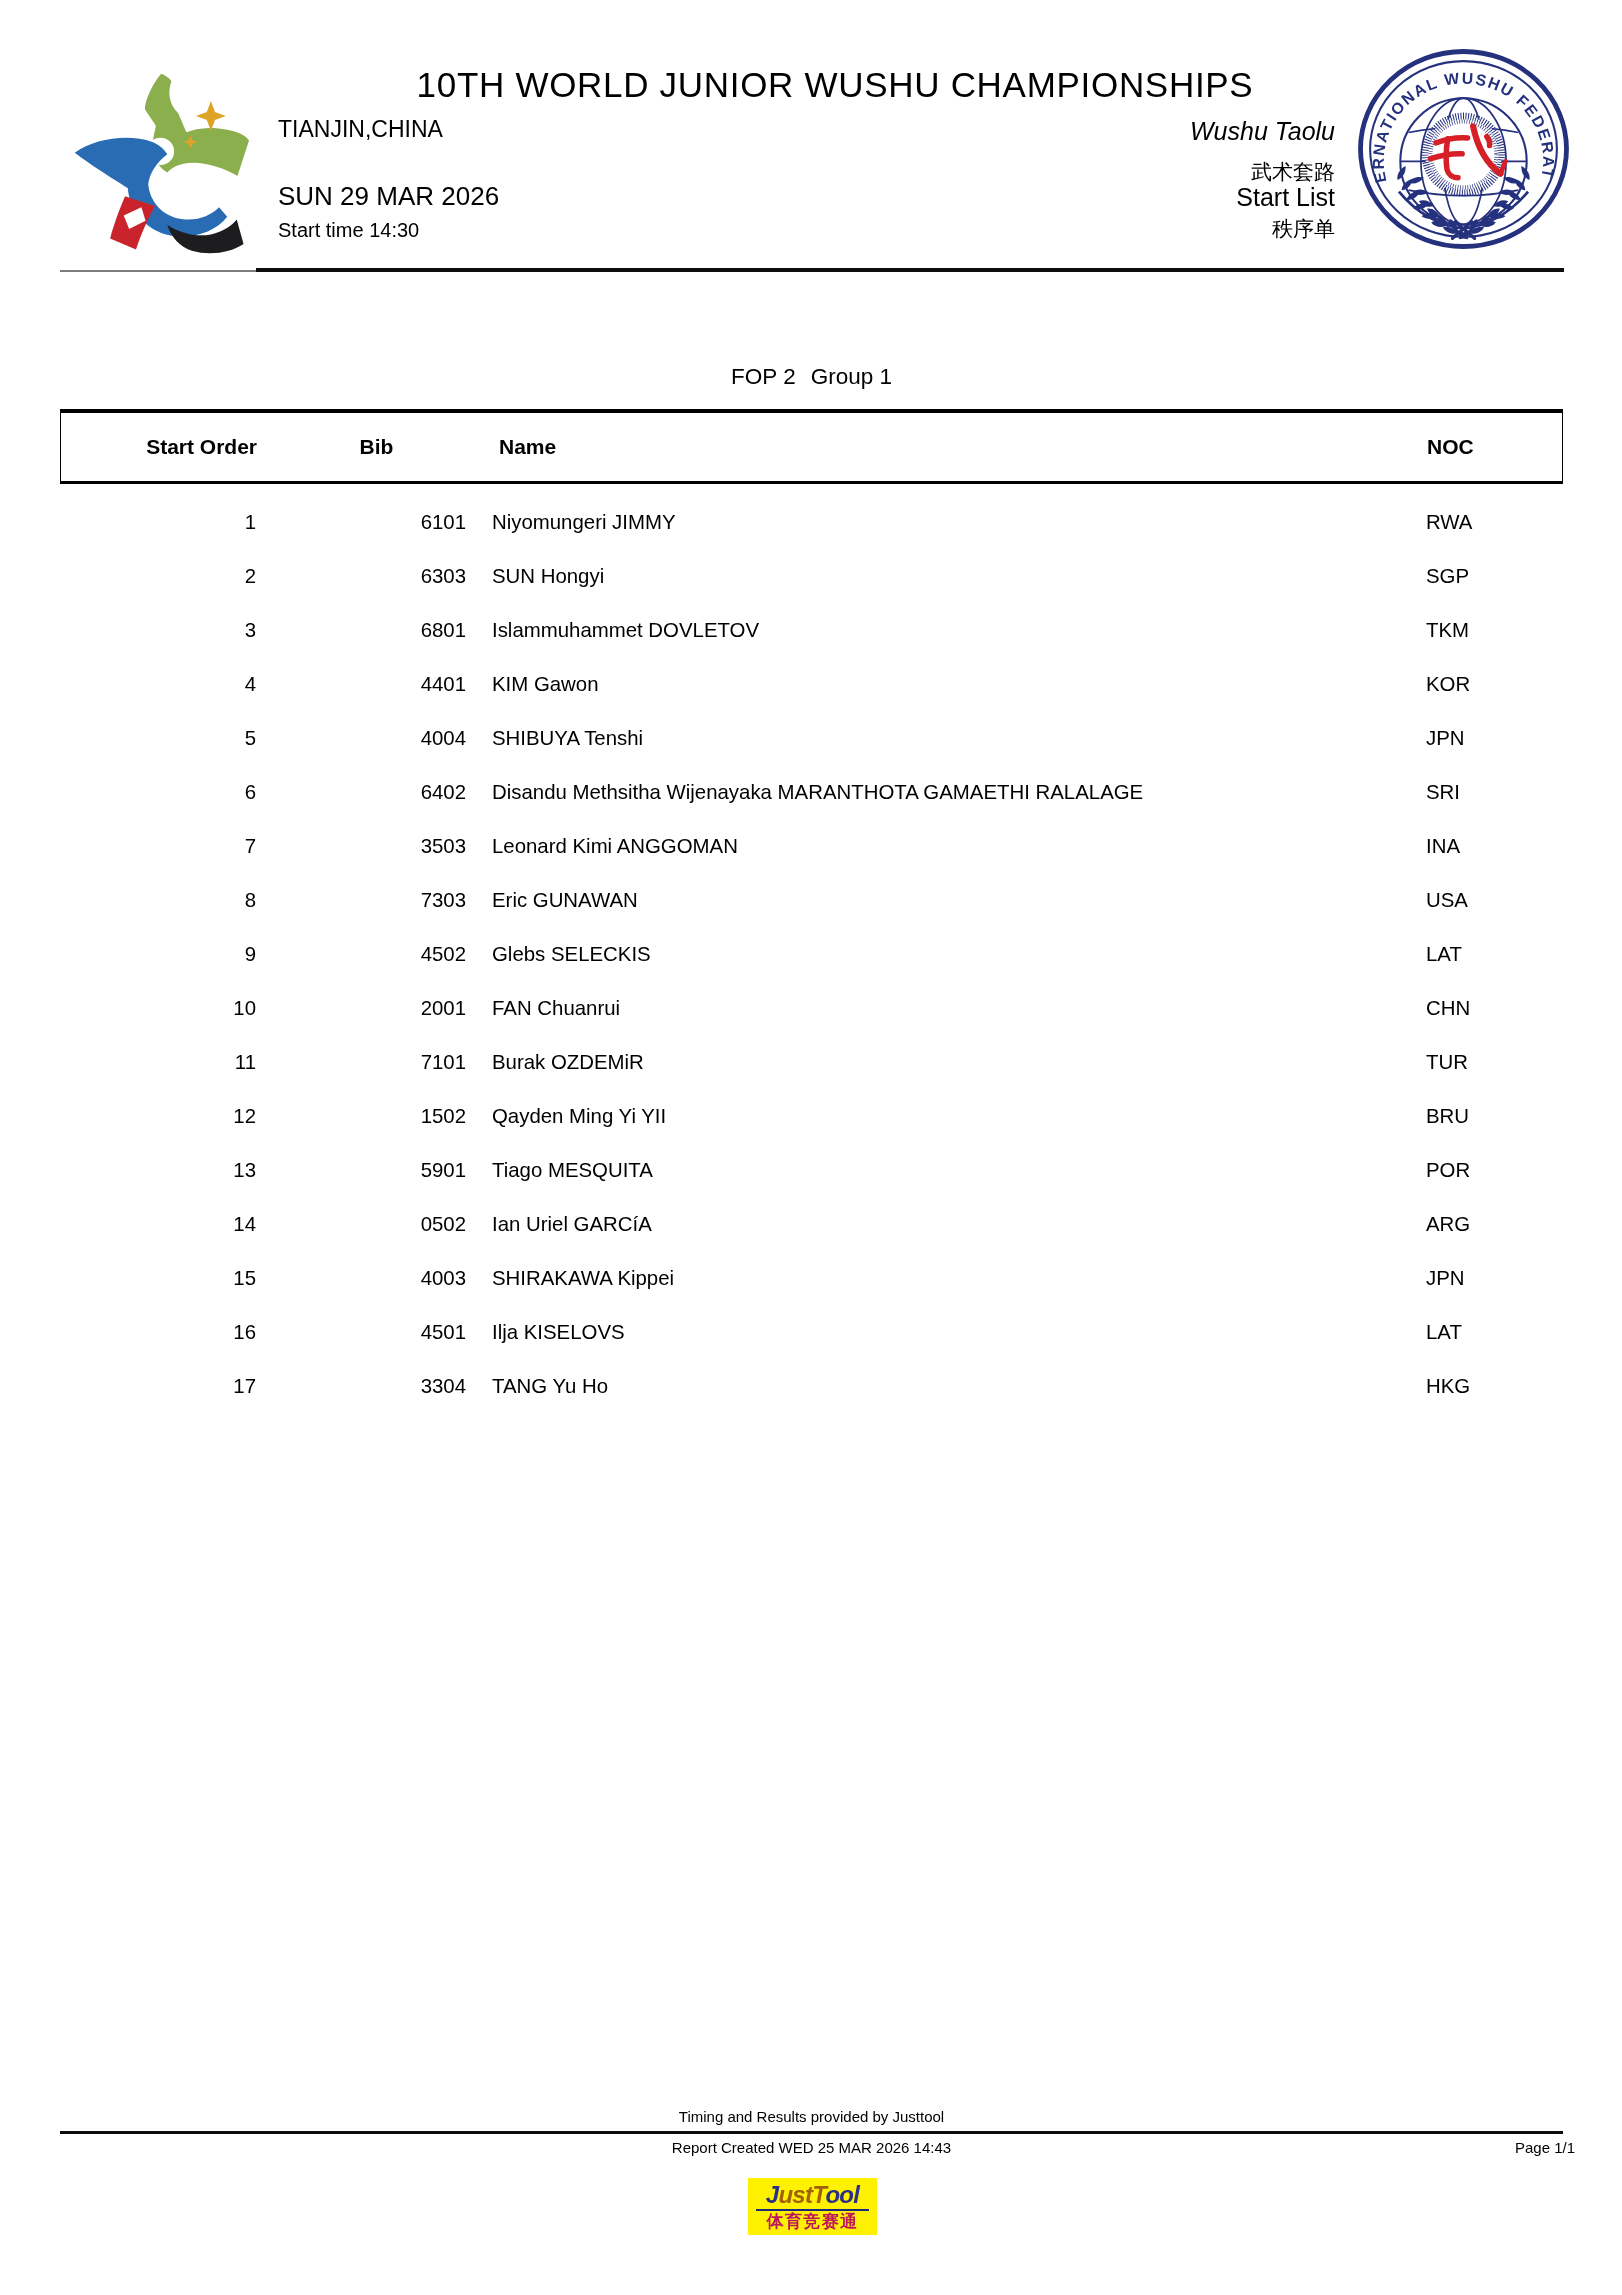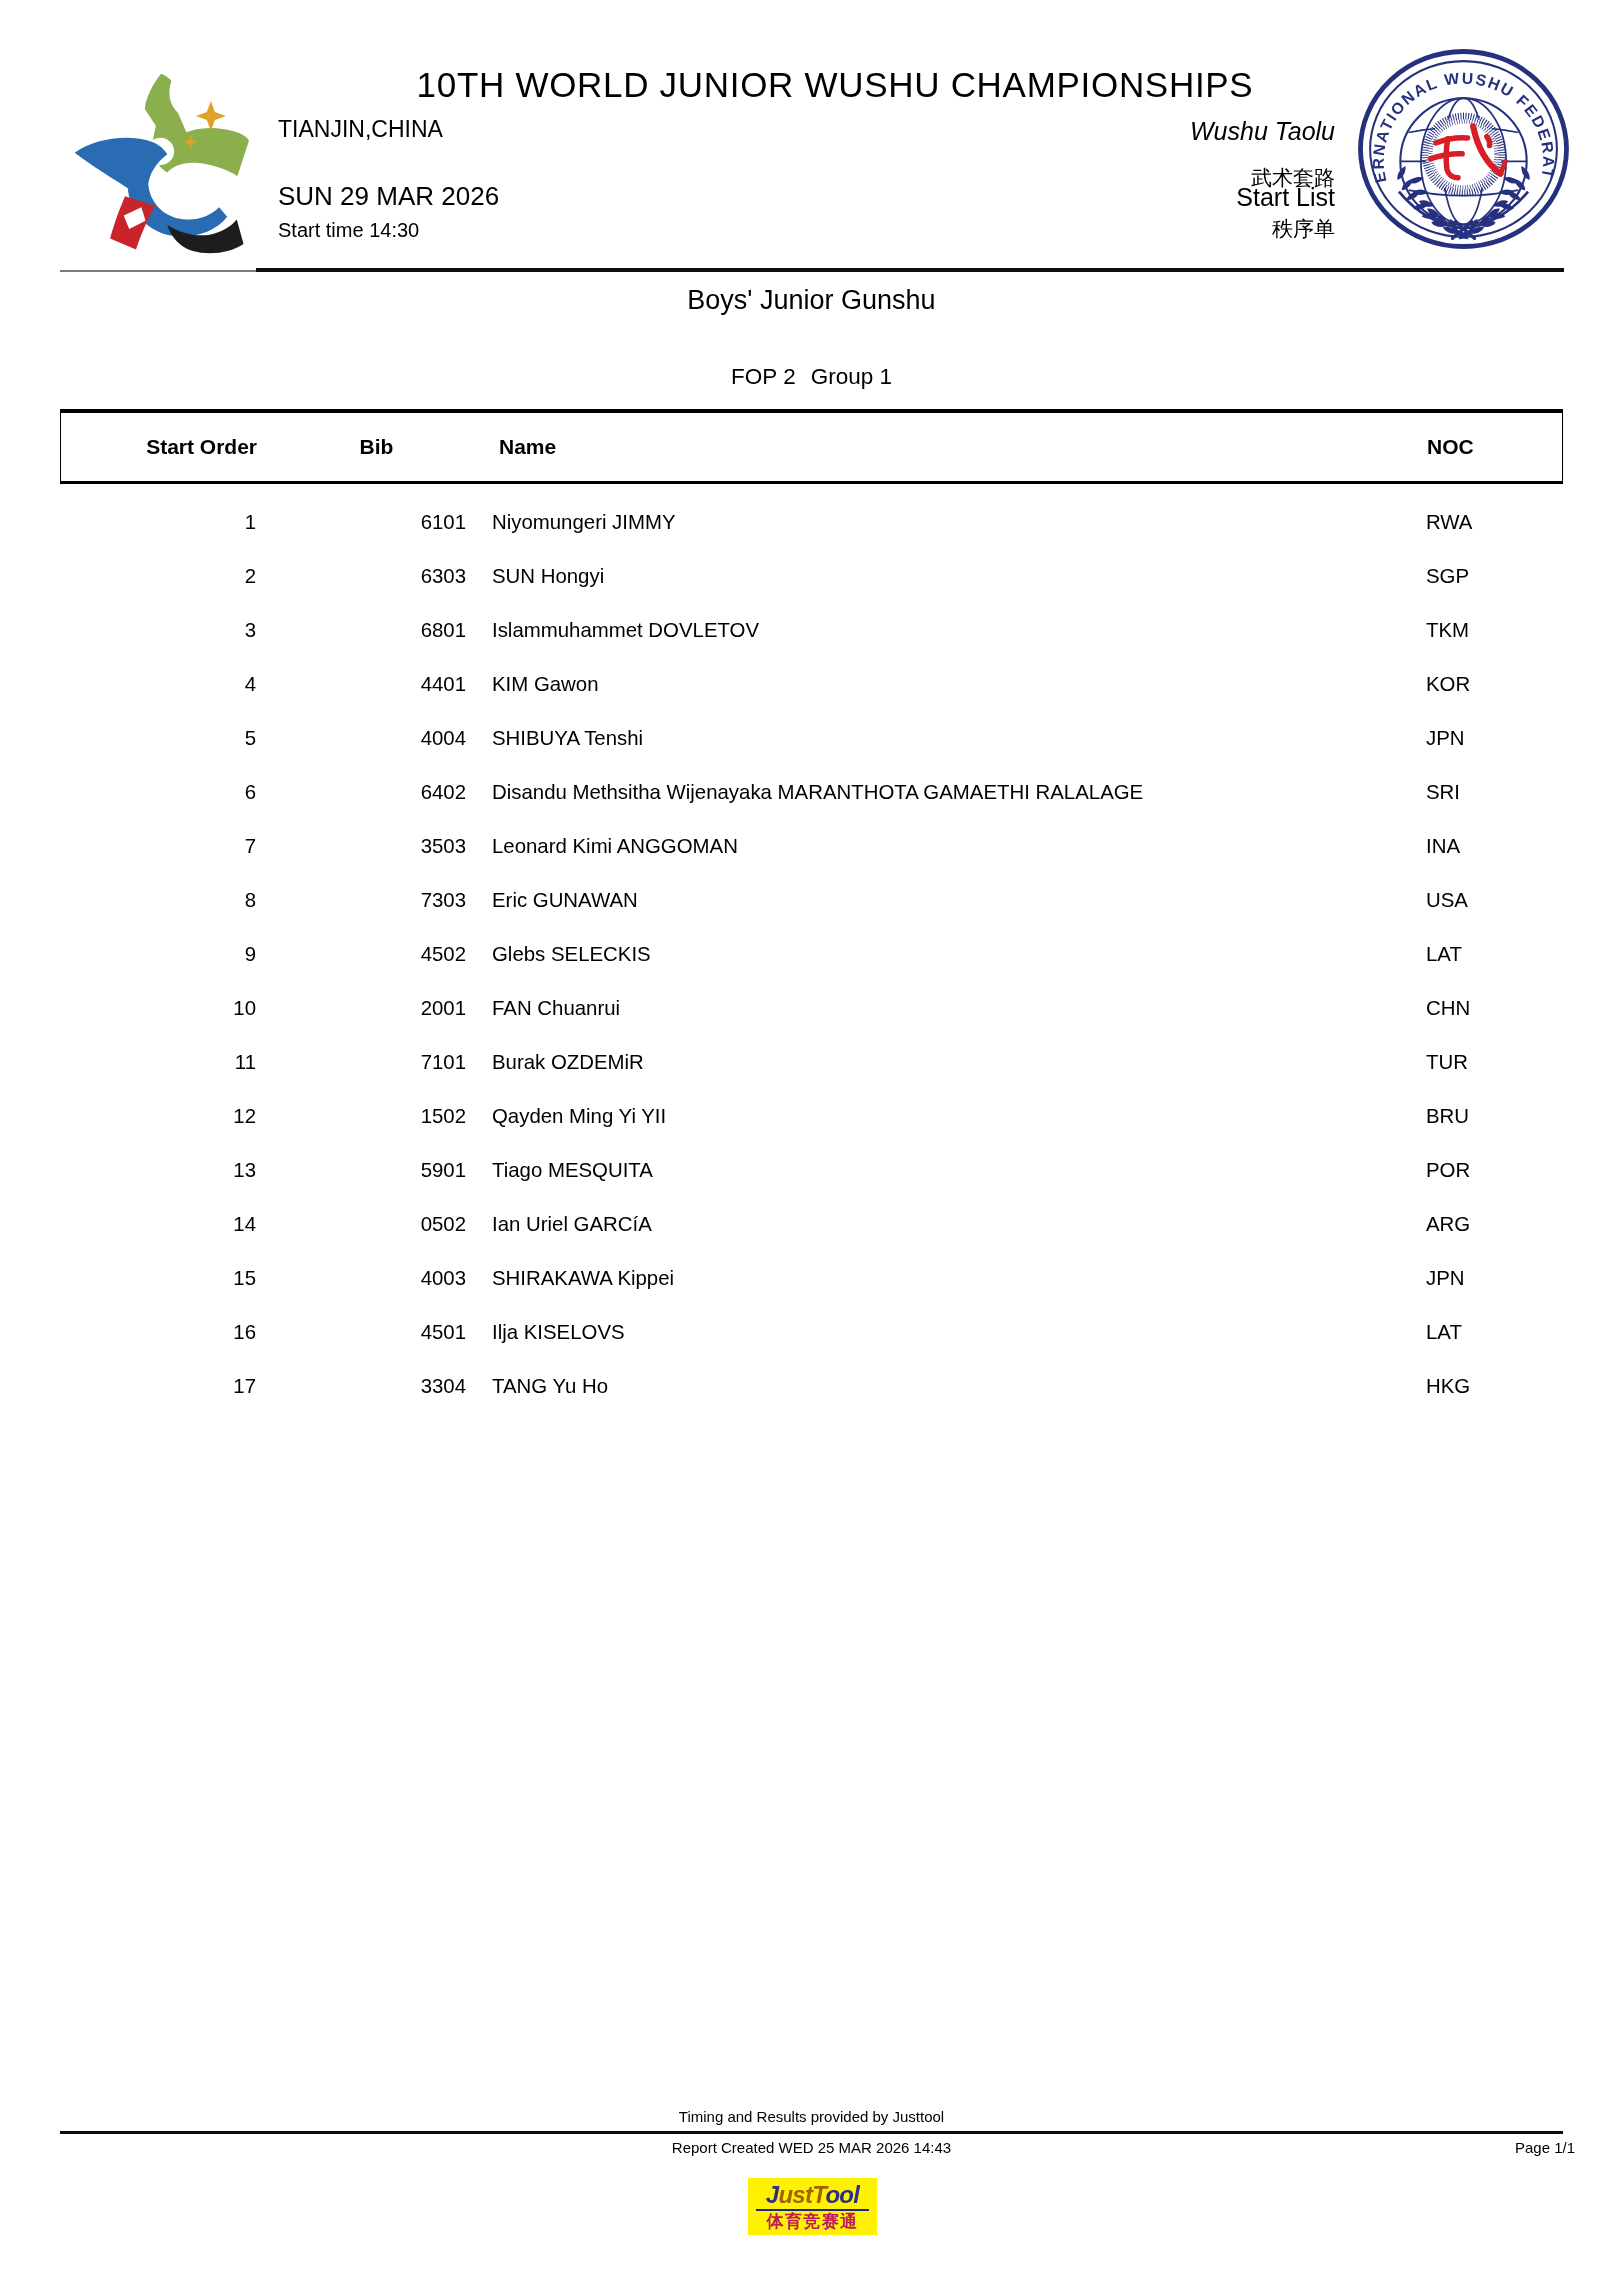--- a/index.html
+++ b/index.html
@@ -13,21 +13,21 @@
     overflow:hidden;
   }
   .abs{position:absolute;white-space:nowrap;}
 
   
   .doc-title{left:0;right:0;top:65px;text-align:center;font-size:35px;letter-spacing:0.7px;padding-left:47px;}
   .loc{left:278px;top:116px;font-size:23px;}
   .date{left:278px;top:181px;font-size:26px;}
   .stime{left:278px;top:219px;font-size:20px;}
   .r1{right:288px;top:117px;font-size:25px;text-align:right;font-style:italic;}
-  .r2{right:288px;top:164px;font-size:21px;text-align:right;}
+  .r2{right:288px;top:158px;font-size:21px;text-align:right;}
   .r3{right:288px;top:183px;font-size:25px;text-align:right;}
   .r4{right:288px;top:215px;font-size:21px;text-align:right;}
   .star-logo{left:65px;top:67px;}
   .iwuf-logo{left:1353px;top:46px;}
 
   .rule-left{left:60px;top:270px;width:196px;height:2px;background:#7d7d7d;}
   .rule-main{left:256px;top:268px;width:1308px;height:4.1px;background:#0d0d0d;}
 
   
   .event-title{left:0;right:0;top:285px;text-align:center;font-size:27px;}
@@ -168,21 +168,20 @@
         </g>
       </g>
       <path d="M148,256 L176,280" stroke="#26317e" stroke-width="5" stroke-linecap="round"></path>
       <path d="M172,256 L144,280" stroke="#26317e" stroke-width="5" stroke-linecap="round"></path>
     </g>
   </svg>
 
   <div class="abs rule-left"></div>
   <div class="abs rule-main"></div>
 
-  <div class="abs event-title">Boys' Junior Gunshu</div>
   <div class="abs session">
     <span>FOP 2</span><span class="gap"></span><span>Group 1</span>
   </div>
 
   <div class="abs thead">
     <span class="h-order">Start Order</span>
     <span class="h-bib">Bib</span>
     <span class="h-name">Name</span>
     <span class="h-noc">NOC</span>
   </div>

